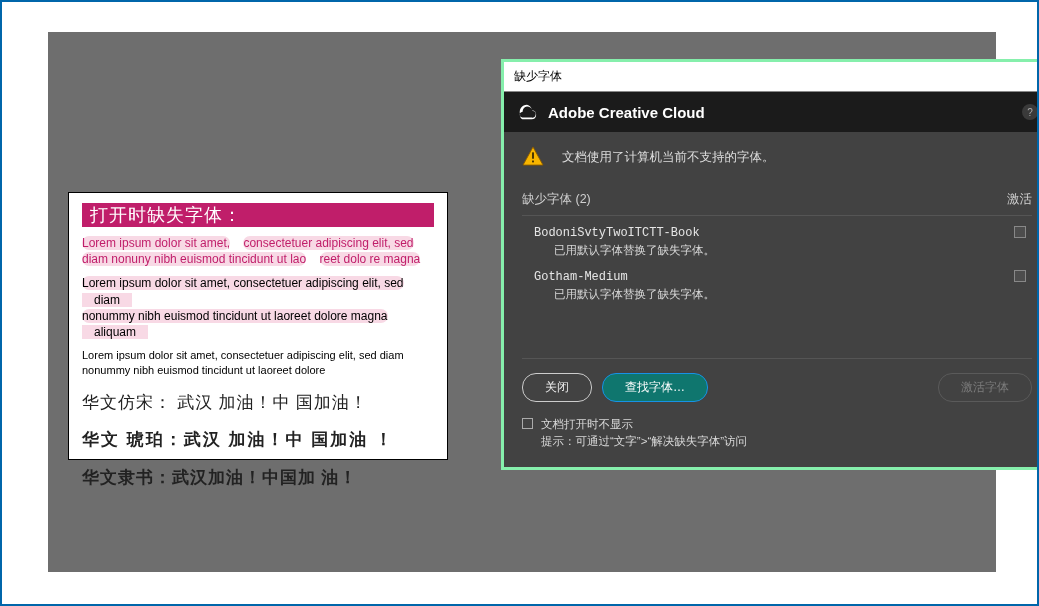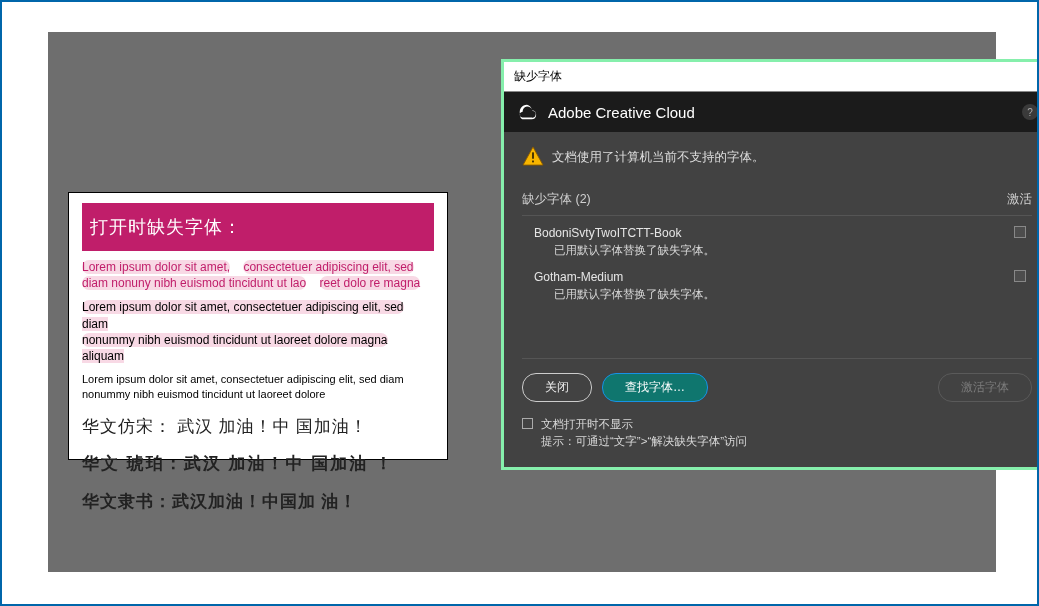--- a/index.html
+++ b/index.html
@@ -28,29 +28,29 @@
     height: 268px;
     background: #fff;
     border: 1px solid #000;
     padding: 10px 13px;
     font-size: 12px;
     color: #222;
   }
   .doc-title {
     background: #c01e6a;
     color: #fff;
-    padding: 12px 8px;
+    padding: 0 8px;
     font-size: 18px;
     letter-spacing: 1px;
     margin-bottom: 8px;
   }
   .para1 { color: #c01e6a; font-size: 12px; line-height: 1.35; margin-bottom: 8px; }
   .para2 { color: #000; font-size: 12px; line-height: 1.35; margin-bottom: 8px; }
   .hilite { background: #f8d9e5; border-radius: 7px; }
-  .hl-word { background: #f8d9e5; padding: 0 0; }
+  .hl-word { background: #f8d9e5; padding: 0 12px; }
   .para3 { color: #000; font-size: 11px; line-height: 1.35; margin-bottom: 10px; }
   .cjk-row { font-size: 17px; letter-spacing: 1px; margin-top: 12px; line-height: 1.5; }
   .cjk1 { font-family: "STFangsong","FangSong",serif; }
   .cjk2 { font-weight: 900; font-family: "STHupo","SimHei",sans-serif; letter-spacing: 2px; }
   .cjk3 { font-family: "STLiti","LiSu",serif; font-weight: bold; }
 
   
   .dialog {
     position: absolute;
     left: 453px;
@@ -74,41 +74,41 @@
     padding: 9px 12px;
     display: flex;
     align-items: center;
     gap: 10px;
   }
   .cc-logo {
     width: 22px; height: 22px;
     display: inline-flex; align-items: center; justify-content: center;
   }
   .cc-logo svg { width: 22px; height: 22px; }
-  .cc-title { font-size: 15px; font-weight: 400; }
+  .cc-title { font-size: 15px; font-weight: 700; }
   .help-dot {
     margin-left: auto;
     width: 16px; height: 16px;
     border-radius: 50%;
     background: #3a3a3a;
     color: #aaa;
     font-size: 10px;
     display: flex; align-items: center; justify-content: center;
     cursor: pointer;
   }
   .dlg-body { padding: 14px 18px 16px; }
-  .warn-row { display: flex; align-items: center; gap: 8px; margin-bottom: 22px; }
+  .warn-row { display: flex; align-items: center; gap: 18px; margin-bottom: 22px; }
   .warn-icon { width: 22px; flex: 0 0 22px; }
   .warn-icon svg { width: 22px; height: 20px; }
   .warn-text { font-size: 12.5px; color: #ddd; }
   .list-head { display: flex; color: #d0d0d0; font-size: 12.5px; margin-bottom: 7px; }
   .list-head .spacer { flex: 1; }
   .font-list { border-top: 1px solid #555; padding-top: 6px; }
   .font-item { padding: 4px 4px 8px 12px; display: flex; flex-direction: column; gap: 3px; position: relative; }
-  .font-name { font-family: Liberation Sans, sans-serif; font-size: 12px; color: #e6e6e6; }
+  .font-name { font-family: Liberation Mono, monospace; font-size: 12px; color: #e6e6e6; }
   .font-status { font-size: 11.5px; color: #d8d8d8; padding-left: 20px; }
   .font-item .chk {
     position: absolute; right: 6px; top: 4px;
     width: 12px; height: 12px;
     border: 1px solid #888;
     background: #4d4d4d;
   }
   .divider { border-top: 1px solid #555; margin: 48px 0 14px; }
   .btn-row { display: flex; align-items: flex-start; gap: 10px; }
   .btn-pill {

